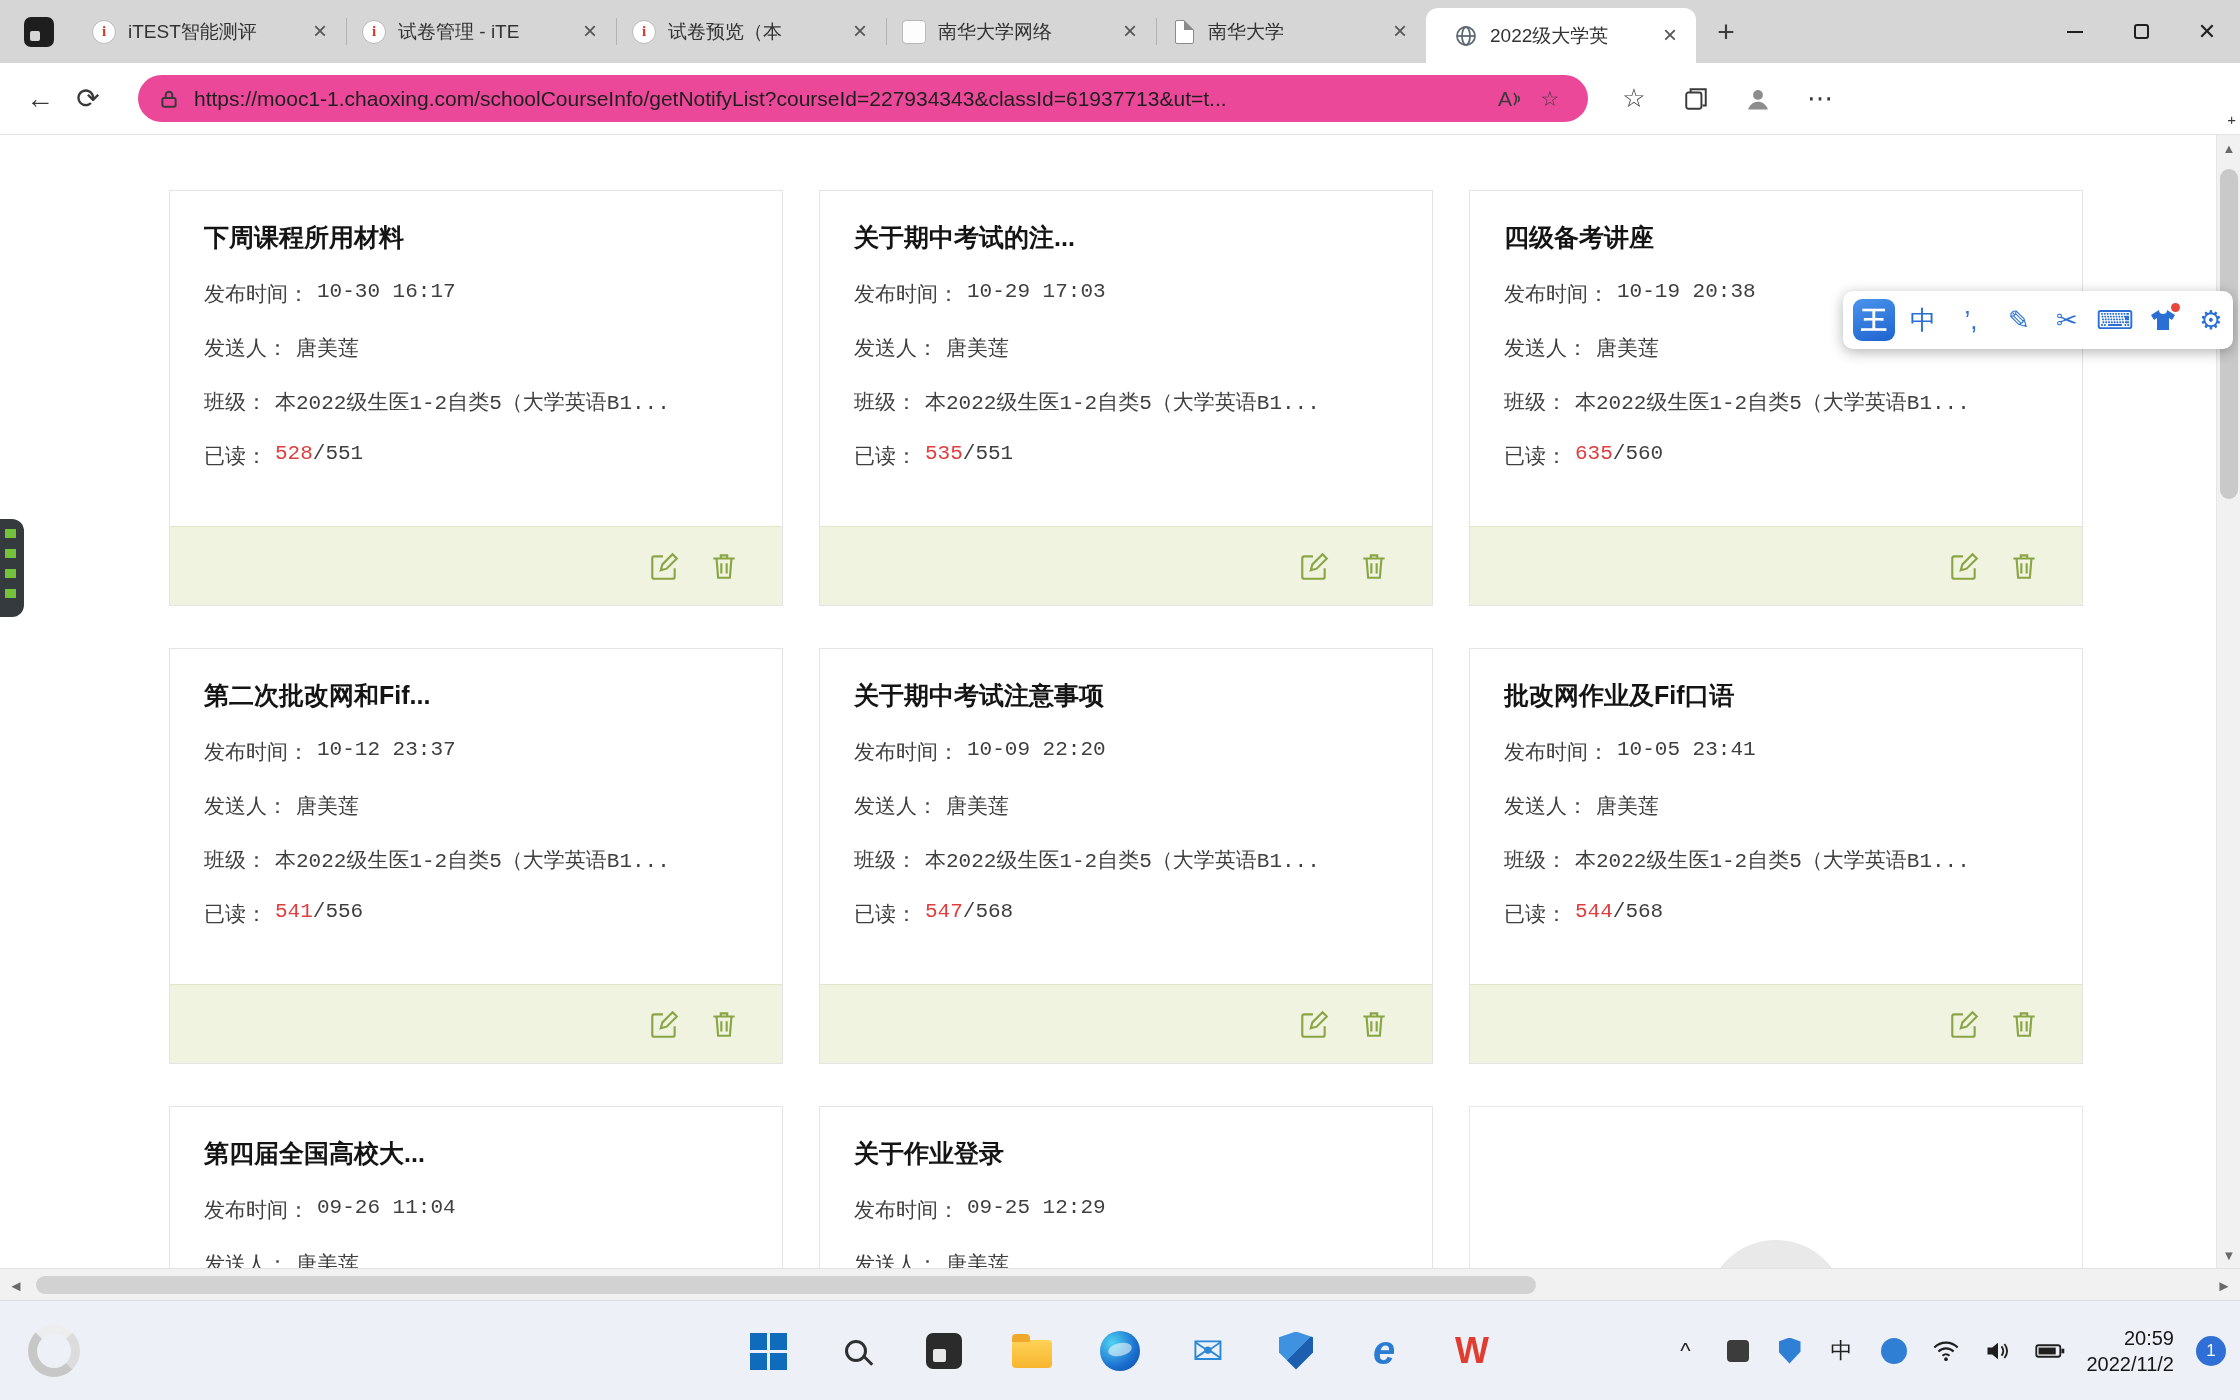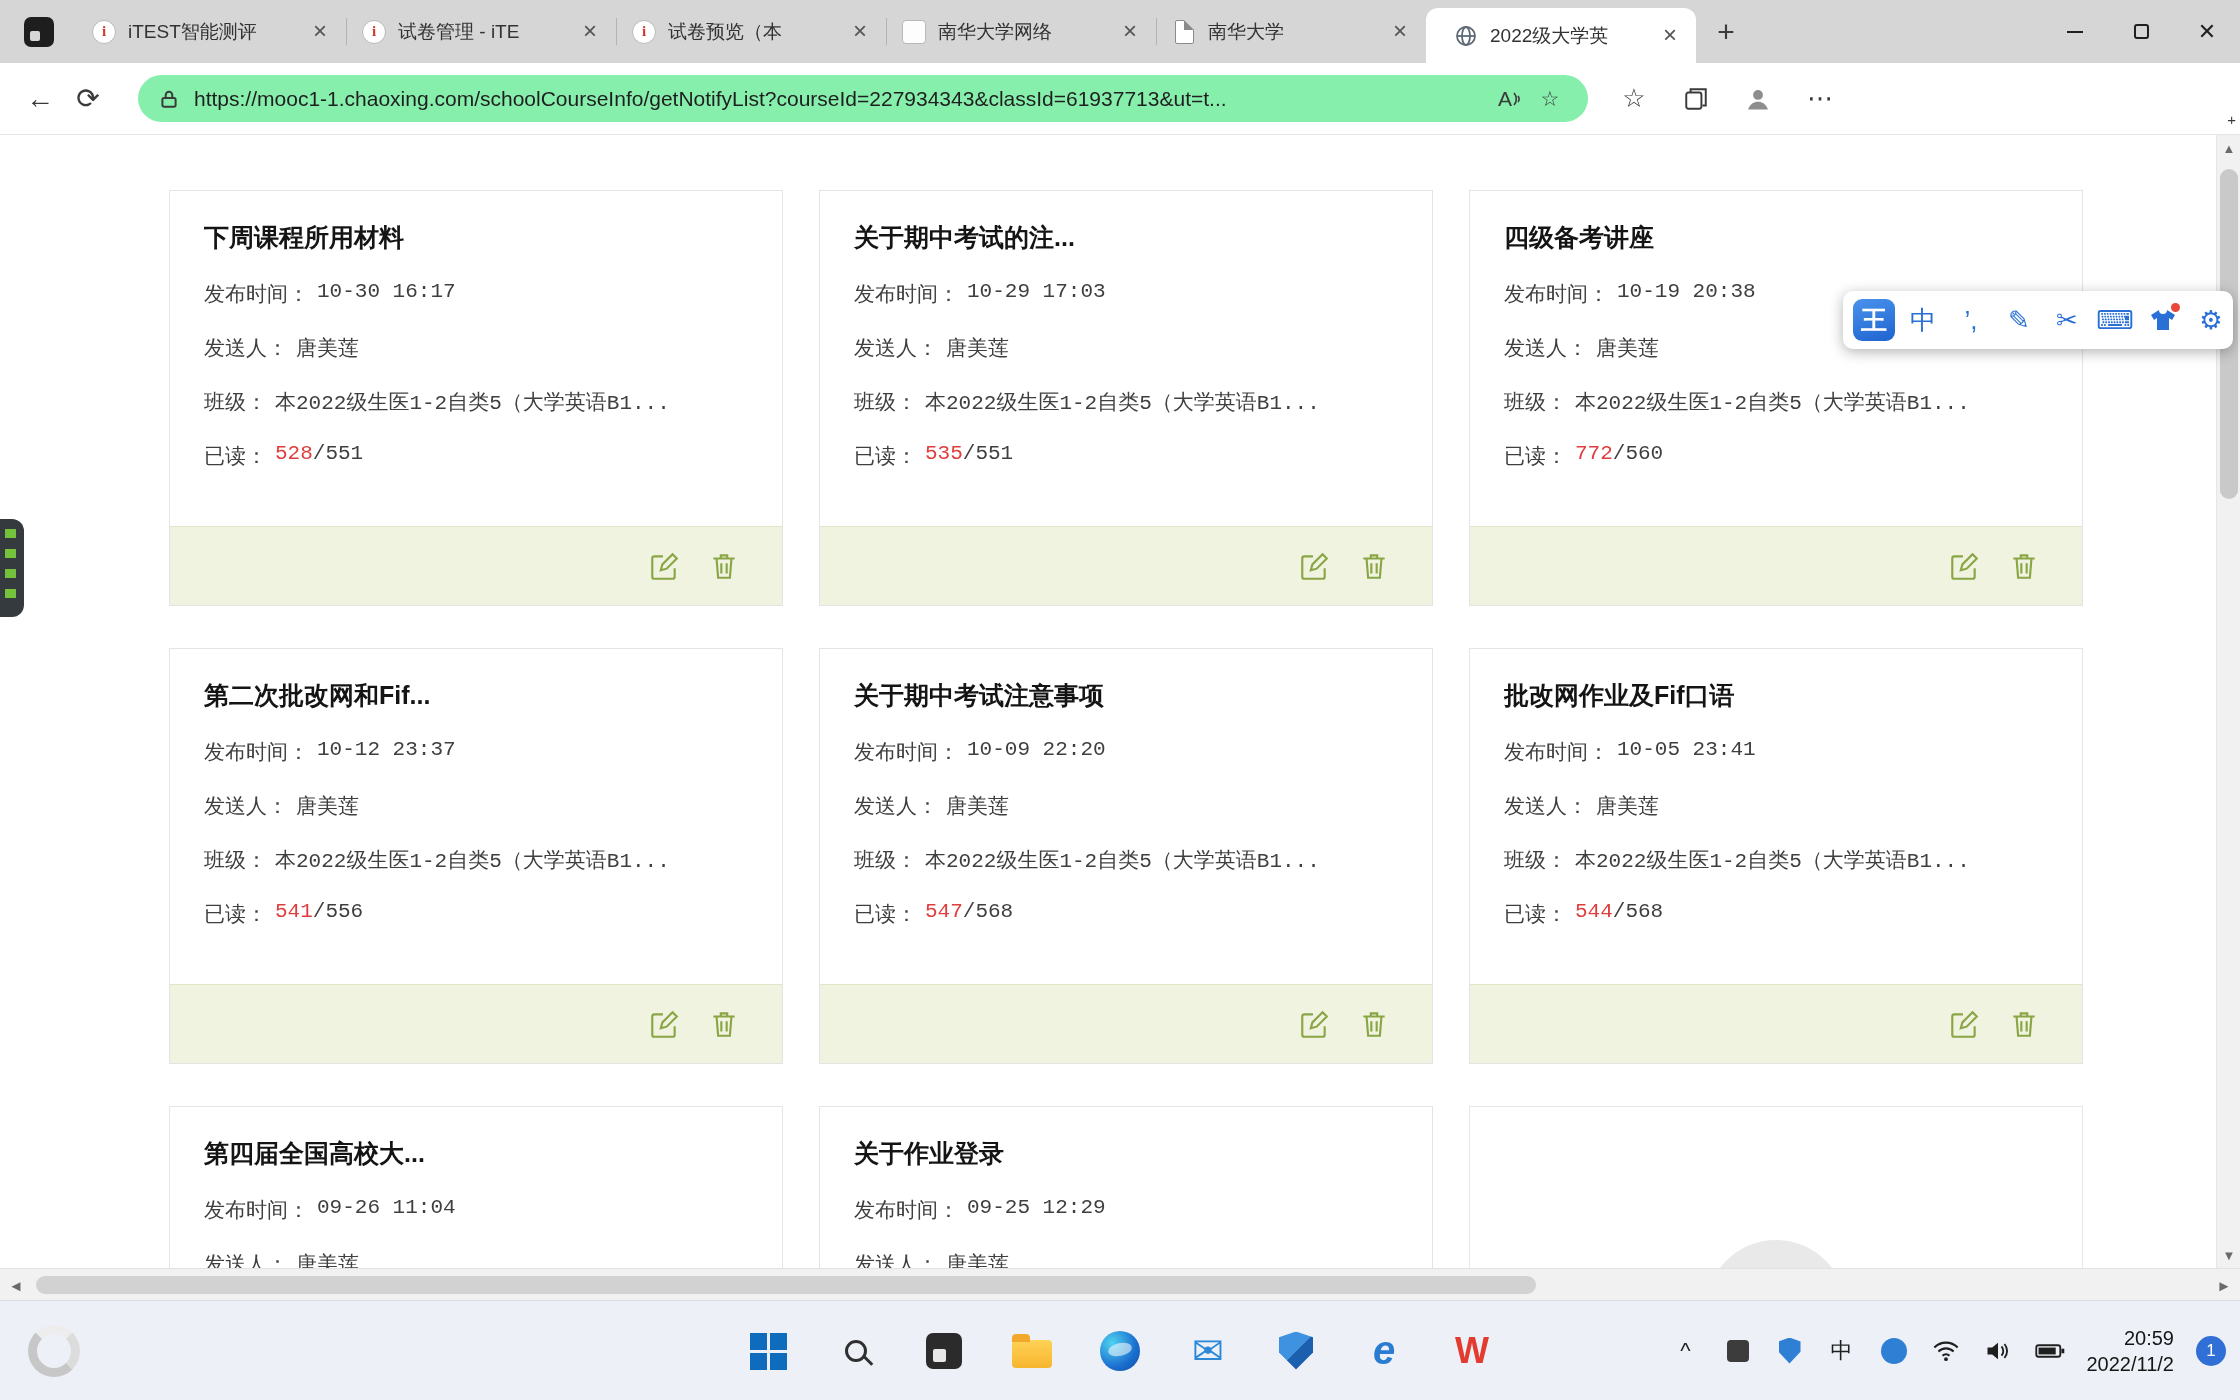--- a/index.html
+++ b/index.html
@@ -24,21 +24,21 @@
   .newtab { width:40px; height:40px; margin-left:10px; font-size:30px; color:#3c3c3c; display:flex; align-items:center; justify-content:center; border-radius:8px; }
   .wincontrols { position:absolute; right:0; top:0; height:63px; display:flex; }
   .wc { width:66px; height:63px; display:flex; align-items:center; justify-content:center; color:#1f1f1f; font-size:22px; }
   .wc .minbar { width:16px; height:2px; background:#1f1f1f; display:block; }
   .wc .maxbox { width:15px; height:15px; border:2px solid #1f1f1f; border-radius:3px; display:block; }
 
   
   .toolbar { position:absolute; left:0; top:63px; width:2240px; height:72px; background:#fff; border-bottom:1px solid #e4e4e4; display:flex; align-items:center; z-index:3; }
   .navbtn { width:48px; height:48px; display:flex; align-items:center; justify-content:center; font-size:28px; color:#3a3a3a; border-radius:8px; flex:none; }
   .navbtn.back { margin-left:16px; }
-  .urlfield { margin-left:26px; width:1450px; height:47px; background:#86efac; border-radius:24px; display:flex; align-items:center; padding:0 18px 0 20px; flex:none; }
+  .urlfield { margin-left:26px; width:1450px; height:47px; background:#ec4899; border-radius:24px; display:flex; align-items:center; padding:0 18px 0 20px; flex:none; }
   .urlfield svg { flex:none; }
   .urltext { font-size:21px; color:#1f1f1f; margin-left:14px; white-space:nowrap; overflow:hidden; flex:1; }
   .urlicon { flex:none; display:flex; align-items:center; justify-content:center; width:40px; height:40px; color:#3a3a3a; font-size:21px; }
   .tool-icons { display:flex; align-items:center; gap:14px; margin-left:22px; }
   .tbtn { width:48px; height:48px; display:flex; align-items:center; justify-content:center; font-size:26px; color:#3a3a3a; border-radius:8px; flex:none; position:relative; }
   .star-plus::after { content:'+'; position:absolute; right:4px; bottom:6px; font-size:15px; color:#3a3a3a; }
 
   
   .content { position:absolute; left:0; top:135px; width:2216px; height:1133px; background:#fff; overflow:hidden; }
   .grid { position:absolute; left:169px; top:55px; display:grid; grid-template-columns:repeat(3,614px); column-gap:36px; row-gap:42px; }
@@ -278,21 +278,21 @@
           <div class="line">
             <span class="lab">发送人：</span>
             <span>唐美莲</span>
           </div>
           <div class="line">
             <span class="lab">班级：</span>
             <span>本2022级生医1-2自类5（大学英语B1...</span>
           </div>
           <div class="line">
             <span class="lab">已读：</span>
-            <span class="read-num">772</span>
+            <span class="read-num">635</span>
             <span>/560</span>
           </div>
         </div>
         <div class="card-footer">
           <span class="cicon">
             <svg width="32" height="32" viewBox="0 0 30 30" fill="none" stroke="#8aa544" stroke-width="2">
               <path d="M25 17v8a2 2 0 0 1-2 2H6a2 2 0 0 1-2-2V8a2 2 0 0 1 2-2h8"></path>
               <path d="M12 19l1.5-5.5L23 4l4 4-9.5 9.5L12 19z"></path>
             </svg>
           </span>

